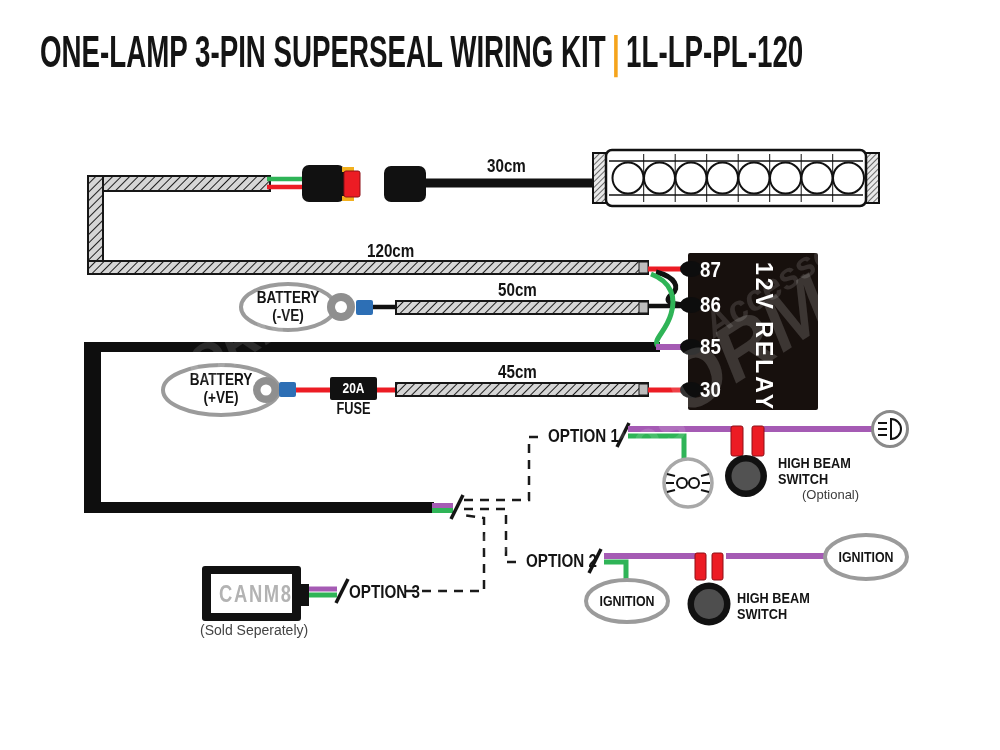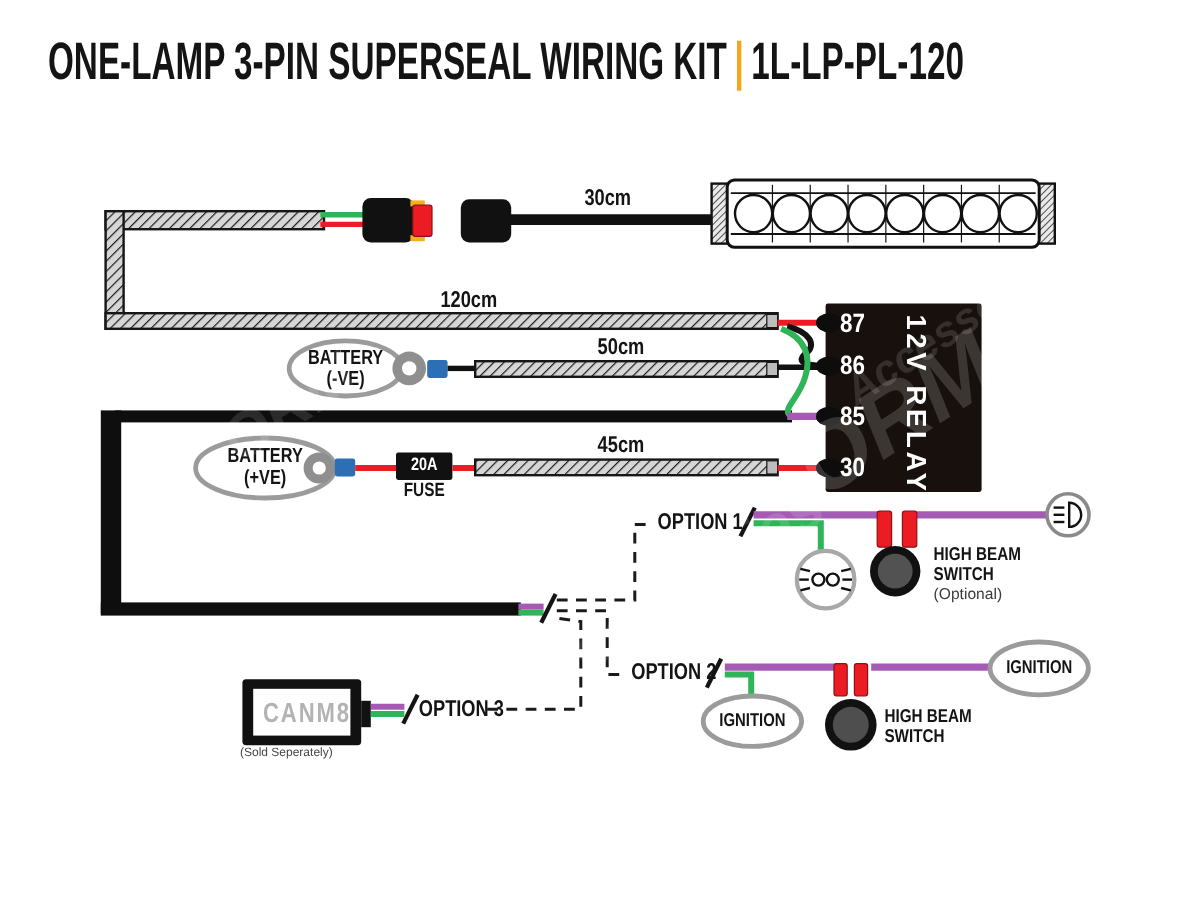--- a/index.html
+++ b/index.html
@@ -11,25 +11,25 @@
   .condc{transform:scaleX(0.8);transform-origin:50% 50%;}
   .title{font-size:44px;line-height:44px;transform:scaleX(0.63);transform-origin:0 50%;
          letter-spacing:0px;}
   .title .sep{color:var(--accent-orange,#F5A41C);padding:0 10px;}
   .cm{font-size:19px;}
   .pin{font-size:22px;color:#ffffff;transform:scaleX(0.85);transform-origin:0 50%;}
   .relay-v{writing-mode:vertical-rl;font-size:23px;color:#fff;letter-spacing:3px;height:150px;}
   .opt{font-size:19px;}
   .ctr{text-align:center;}
   .hbs{font-size:15.5px;transform:scaleX(0.82);transform-origin:0 50%;}
-  .small-normal{font-weight:400;font-size:13px;color:#3c3c3c;}
+  .small-normal{font-weight:400;font-size:13px;color:#3c3c3c;margin-left:24px;}
   .ign{font-size:15.5px;}
   .batt{font-size:17px;}
   .canm8{font-size:23px;color:#b3b3b3;letter-spacing:2px;}
-  .soldsep{font-weight:400;font-size:10px;color:#444;}
+  .soldsep{font-weight:400;font-size:14px;color:#444;}
   .wm{position:absolute;font-weight:700;color:rgba(255,255,255,0.16);pointer-events:none;
       white-space:nowrap;font-style:italic;}
 </style>
 </head>
 <body>
 
 <div class="stage">
 
 <svg width="1000" height="750" viewBox="0 0 1000 750">
   <defs>

